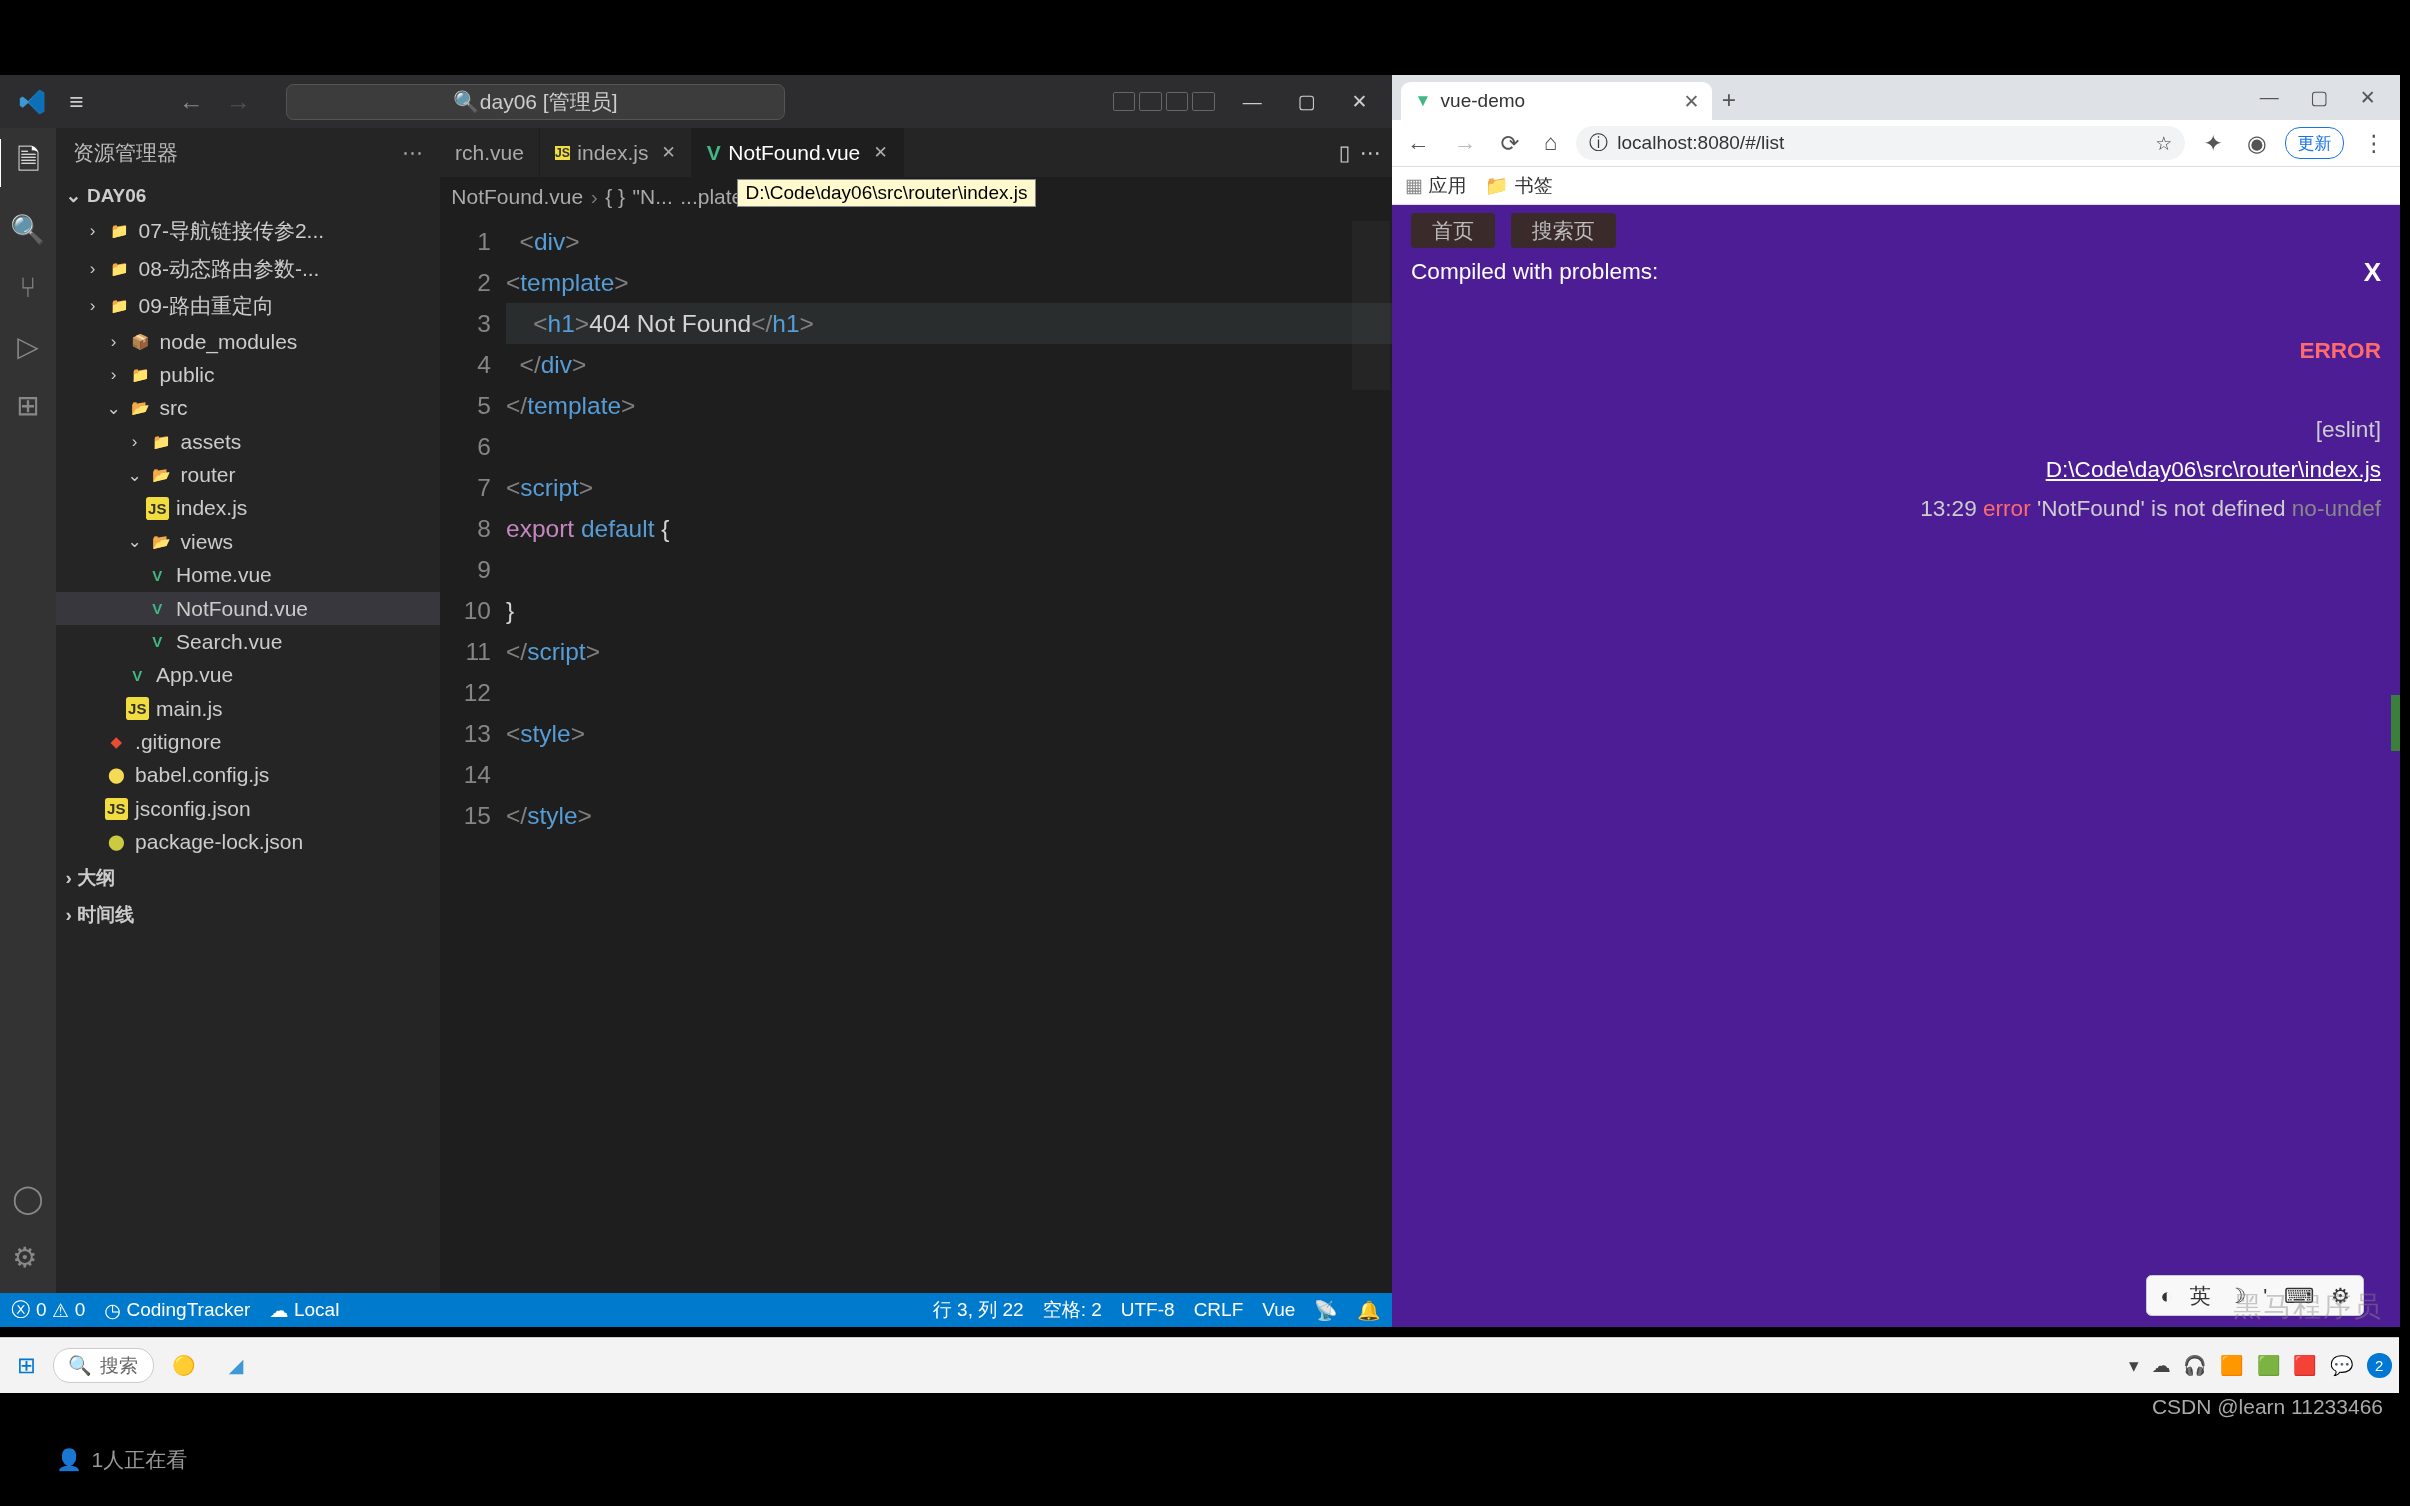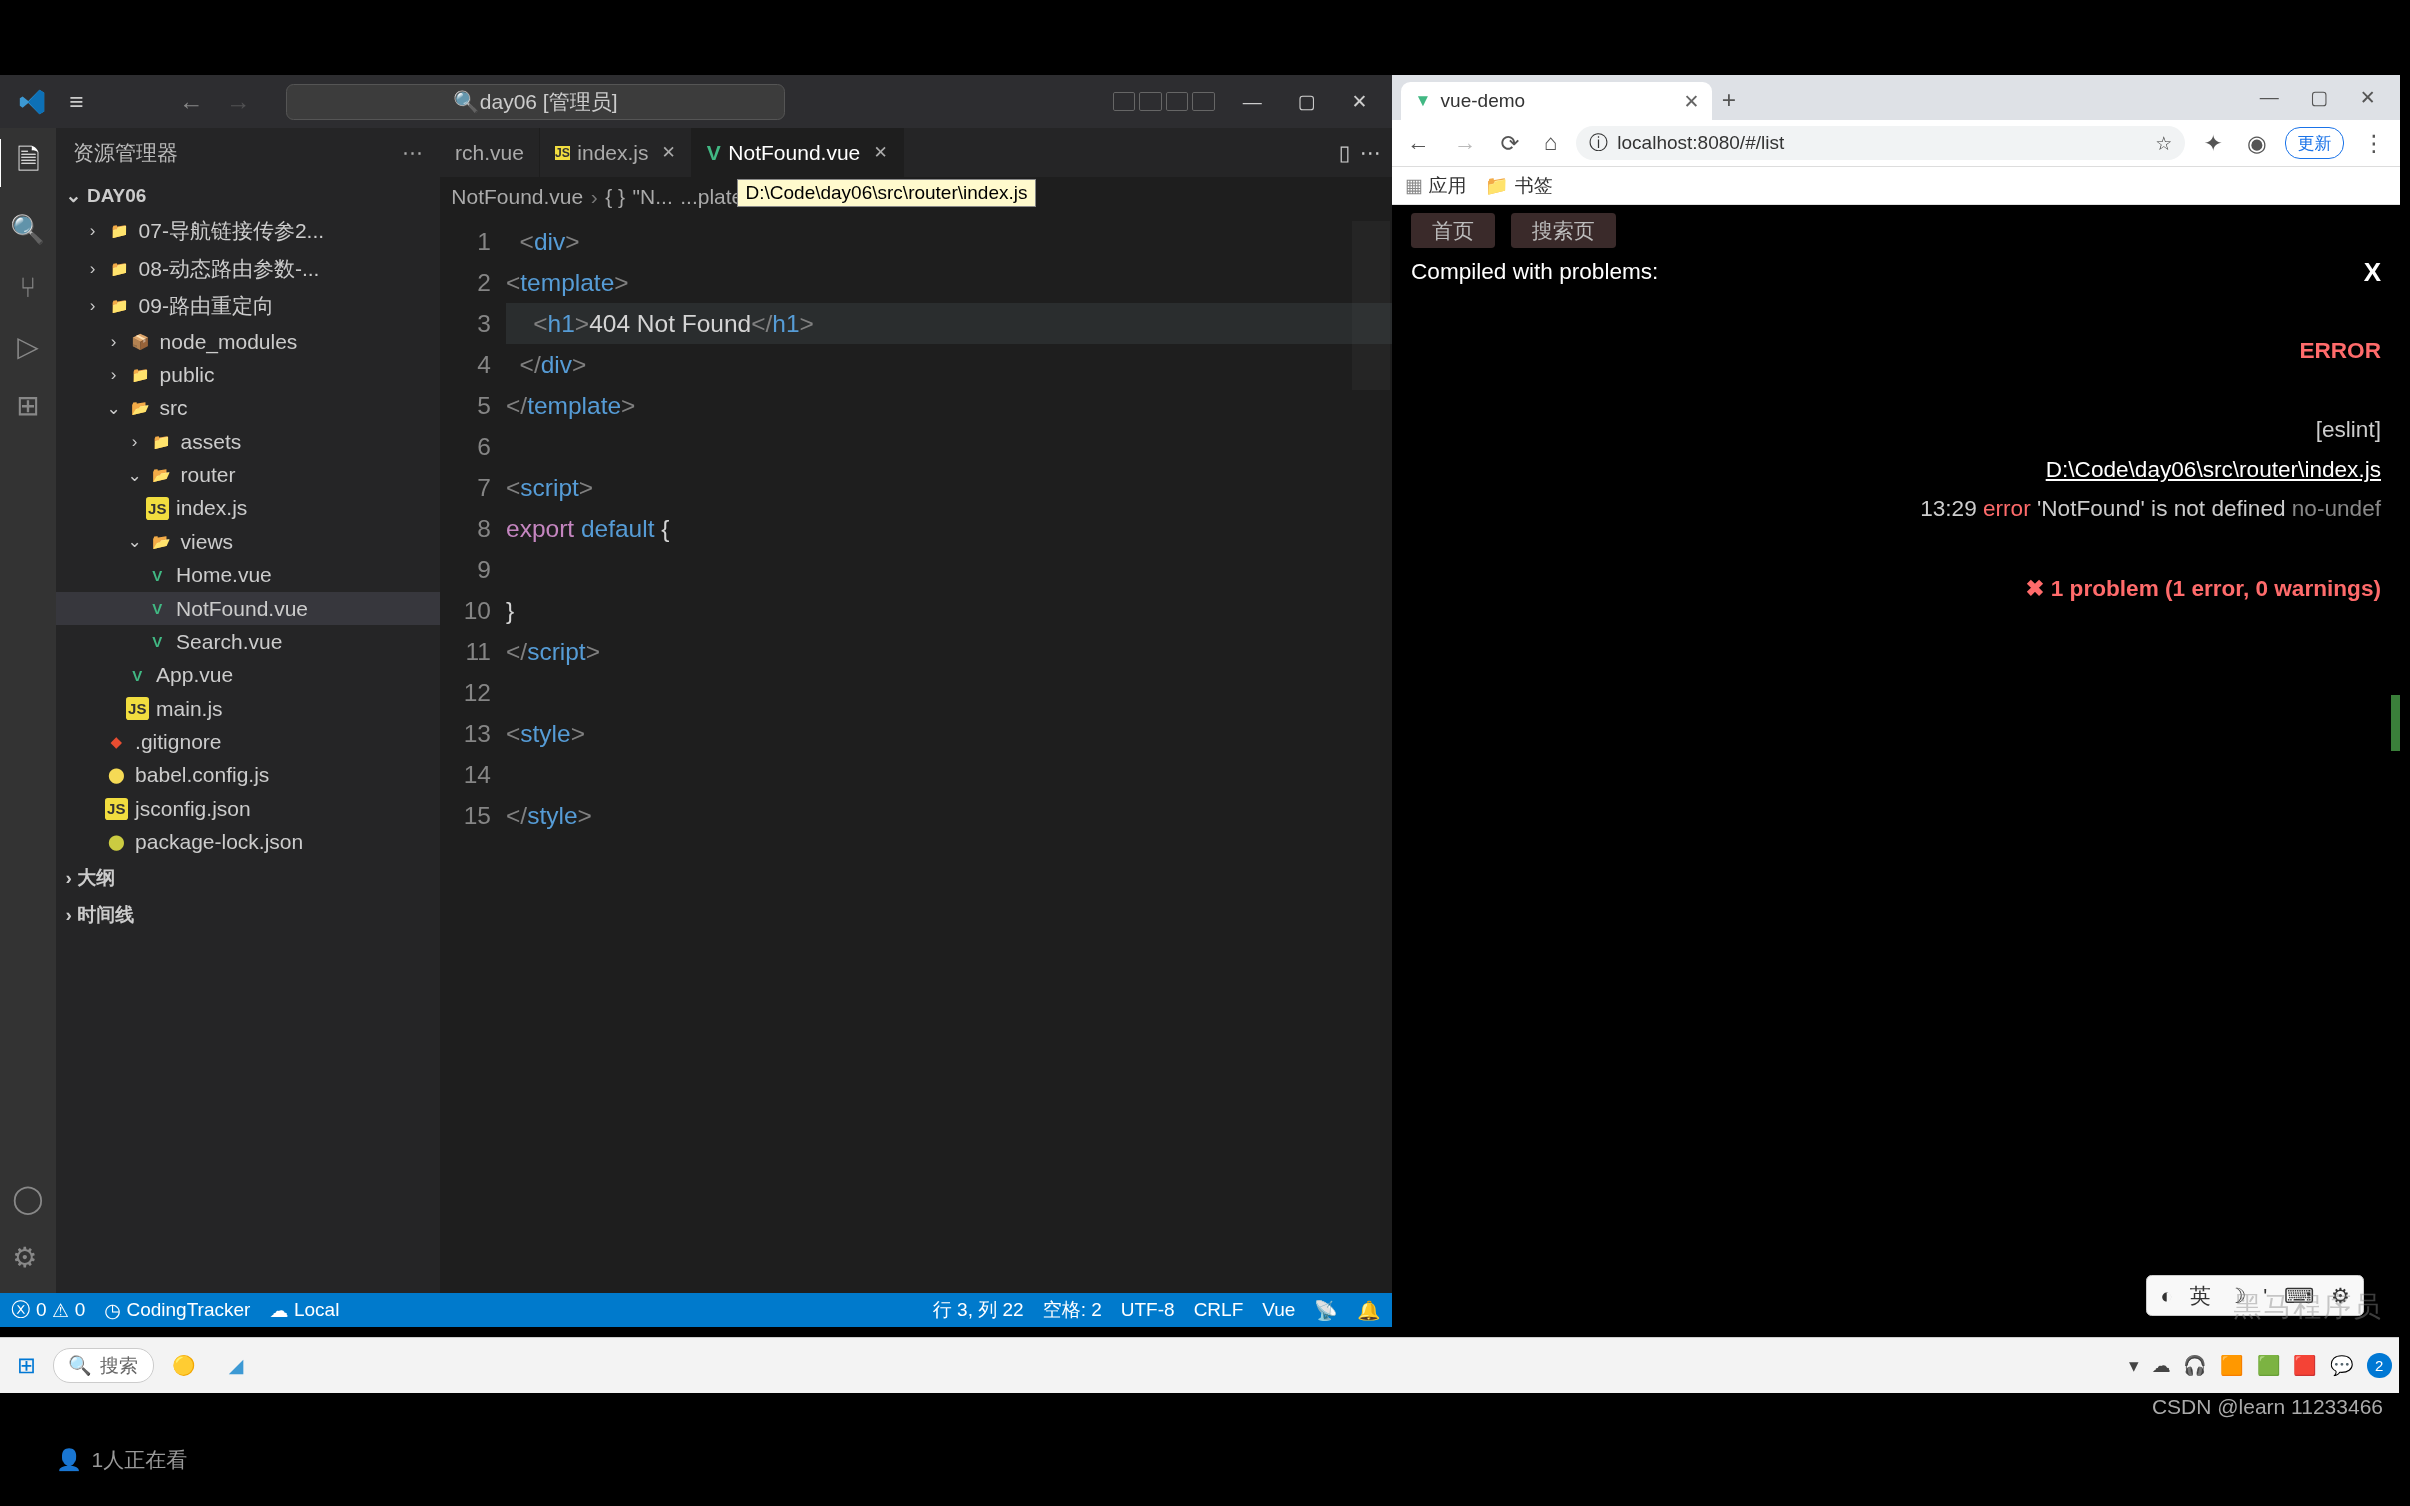--- a/index.html
+++ b/index.html
@@ -75,21 +75,21 @@
 .btab .x { margin-left:auto; color:#666; }
 .btab-add { color:#555; font-size:24.5px; margin:0 9.4px 5.6px 9.4px; }
 .bwinctl { margin-left:auto; display:flex; gap:5.6px; color:#555; font-size:19px; padding:3.8px 11.3px 7.5px 0; }
 .bwinctl span { padding:3.8px 13px; }
 .btoolbar { height:47px; display:flex; align-items:center; padding:0 9.4px; gap:13px; border-bottom:0.9px solid #ddd; background:#fff; }
 .btoolbar .navb { color:#555; font-size:22.6px; padding:3.8px 5.6px; }
 .burl { flex:1; background:#f1f3f4; border-radius:19px; height:34px; display:flex; align-items:center; padding:0 13px; gap:9.4px; font-size:19px; color:#333; }
 .bupdate { border:0.9px solid #1a73e8; color:#1a73e8; border-radius:15px; padding:3.8px 11.3px; font-size:17px; }
 .bbookbar { height:38px; display:flex; align-items:center; padding:0 13px; gap:19px; font-size:19px; border-bottom:0.9px solid #e0e0e0; background:#fff; color:#333; }
 .bbookbar .bm { display:flex; align-items:center; gap:5.6px; }
-.page { flex:1; background:#000000; color:#ccc; font-family:Consolas,monospace; font-size:22.6px; padding:0; line-height:32px; position:relative; }
+.page { flex:1; background:#4c1d95; color:#ccc; font-family:Consolas,monospace; font-size:22.6px; padding:0; line-height:32px; position:relative; }
 .page-links { padding:9.4px 19px 5.6px 19px; }
 .page-links span { background:#3a2a2a; color:#bbb; padding:5.6px 21px; margin-right:9.4px; border-radius:3.8px; font-family:"Microsoft YaHei"; font-size:21px; }
 .page-head { color:#fff; padding:3.8px 19px; font-weight:normal; display:flex; }
 .page-head .x { margin-left:auto; font-weight:bold; font-size:26px; color:#fff; }
 .errtxt { padding:3.8px 19px;text-align:right; }
 .c-err { color:#ff6b6b; font-weight:bold; }
 .c-file { color:#fff; text-decoration:underline; }
 .c-errw { color:#ff6b6b; }
 .c-msg { color:#ccc; }
 .c-rule { color:#888; }
@@ -411,21 +411,20 @@
       <span>Compiled with problems:</span>
       <span class="x">X</span>
     </div>
     <div class="errtxt"><br></div>
     <div class="errtxt"><span class="c-err">ERROR</span></div>
     <div class="errtxt"><br></div>
     <div class="errtxt"><span class="c-brac">[eslint]</span></div>
     <div class="errtxt"><span class="c-file">D:\Code\day06\src\router\index.js</span></div>
     <div class="errtxt"><span class="c-msg">  13:29</span>  <span class="c-errw">error</span>  <span class="c-msg">'NotFound' is not defined</span>  <span class="c-rule">no-undef</span></div>
     <div class="errtxt"><br></div>
-    <div class="errtxt"><span class="c-sum">✖</span> <span class="c-sum">1 problem (1 error, 0 warnings)</span></div>
     <div class="bstripe"></div>
   </div>
 </div>
 
 <div class="ime">
   <span>◐</span>
   <span>英</span>
   <span>☽</span>
   <span>'</span>
   <span>⌨</span>

